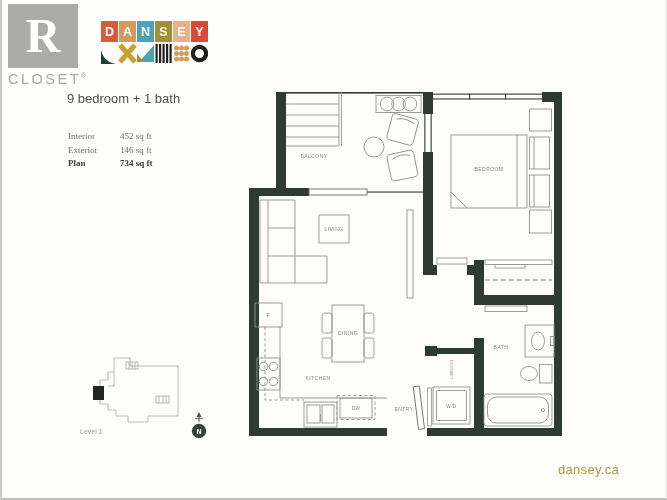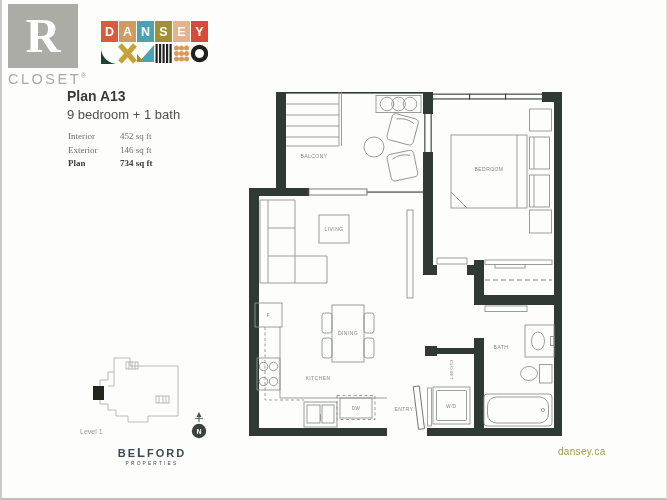--- a/index.html
+++ b/index.html
@@ -32,21 +32,21 @@
   
   .floorplan{position:absolute;left:235px;top:80px;}
   .compass{position:absolute;left:186px;top:412px;}
   .keyplan{position:absolute;left:68px;top:352px;}
   .level-label{position:absolute;left:78px;top:428px;font-size:7px;color:#9a9c96;}
   
   .belford{position:absolute;left:108px;top:445px;width:84px;text-align:center;color:#3d4a53;}
   .belford .line1{font-size:11px;font-weight:700;letter-spacing:2px;}
   .belford .line1 .bl{font-size:13px;font-weight:800;}
   .belford .line2{font-size:4.8px;letter-spacing:2.2px;margin-top:1px;}
-  .website{position:absolute;left:556px;top:446px;font-size:10px;color:#a49a42;letter-spacing:.3px;text-align:right;}
+  .website{position:absolute;left:556px;top:462px;font-size:13px;color:#a49a42;letter-spacing:.3px;text-align:right;}
   svg text{font-family:"Liberation Sans",sans-serif;}
 </style>
 </head>
 <body>
 
 <div class="page">
 
   <div class="realtor">
     <div class="realtor-box">
       <span>R</span>
@@ -92,21 +92,20 @@
           <circle cx="8.5" cy="16" r="2.5"></circle>
           <circle cx="13.5" cy="16" r="2.5"></circle>
       </g>
       <g transform="translate(90,0)">
         <circle cx="8.5" cy="10.5" r="6.6" fill="none" stroke="#20201e" stroke-width="4.2"></circle>
       </g>
     </svg>
   </div>
 
   <div class="plan-header">
-    <div class="plan-title">Plan A13</div>
     <div class="plan-subtitle">9 bedroom + 1 bath</div>
   </div>
 
   <div class="stats">
     <div class="row">
       <span class="lbl">Interior</span><span>452 sq ft</span>
     </div>
     <div class="row">
       <span class="lbl">Exterior</span><span>146 sq ft</span>
     </div>
@@ -279,20 +278,16 @@
       <rect x="56" y="10" width="12" height="7"></rect>
       <path d="M59,10 V17 M62,10 V17 M65,10 V17"></path>
       <rect x="86" y="44" width="13" height="7"></rect>
       <path d="M89,44 V51 M93,44 V51 M96,44 V51"></path>
       <path d="M44,20 V34 M38,34 H44"></path>
     </g>
     <rect x="23" y="34" width="11" height="14" fill="#23281f"></rect>
   </svg>
   <div class="level-label">Level 1</div>
 
-  <div class="belford">
-    <div class="line1"><span>BE</span><span class="bl">L</span><span>FORD</span></div>
-    <div class="line2">PROPERTIES</div>
-  </div>
 
   <div class="website">dansey.ca</div>
 
 </div>
 
 </body></html>

